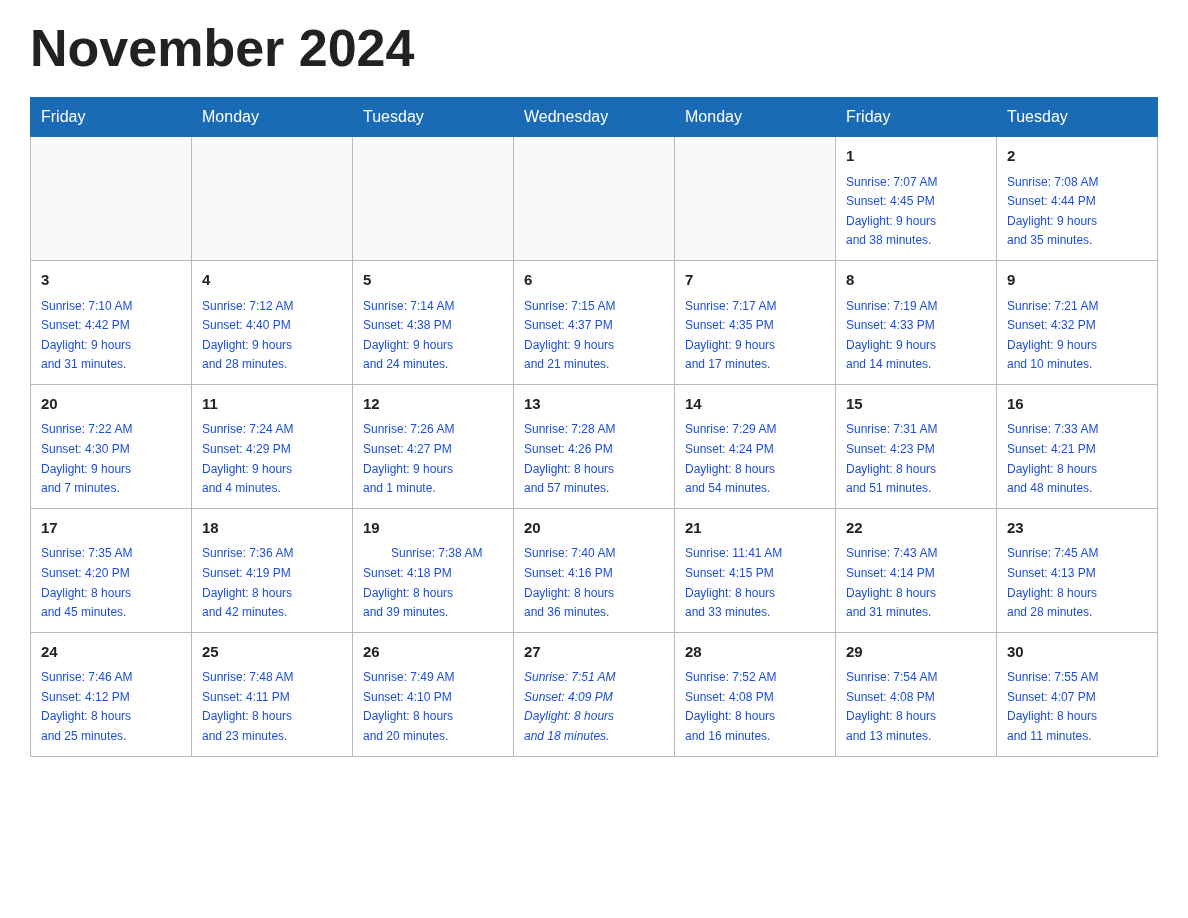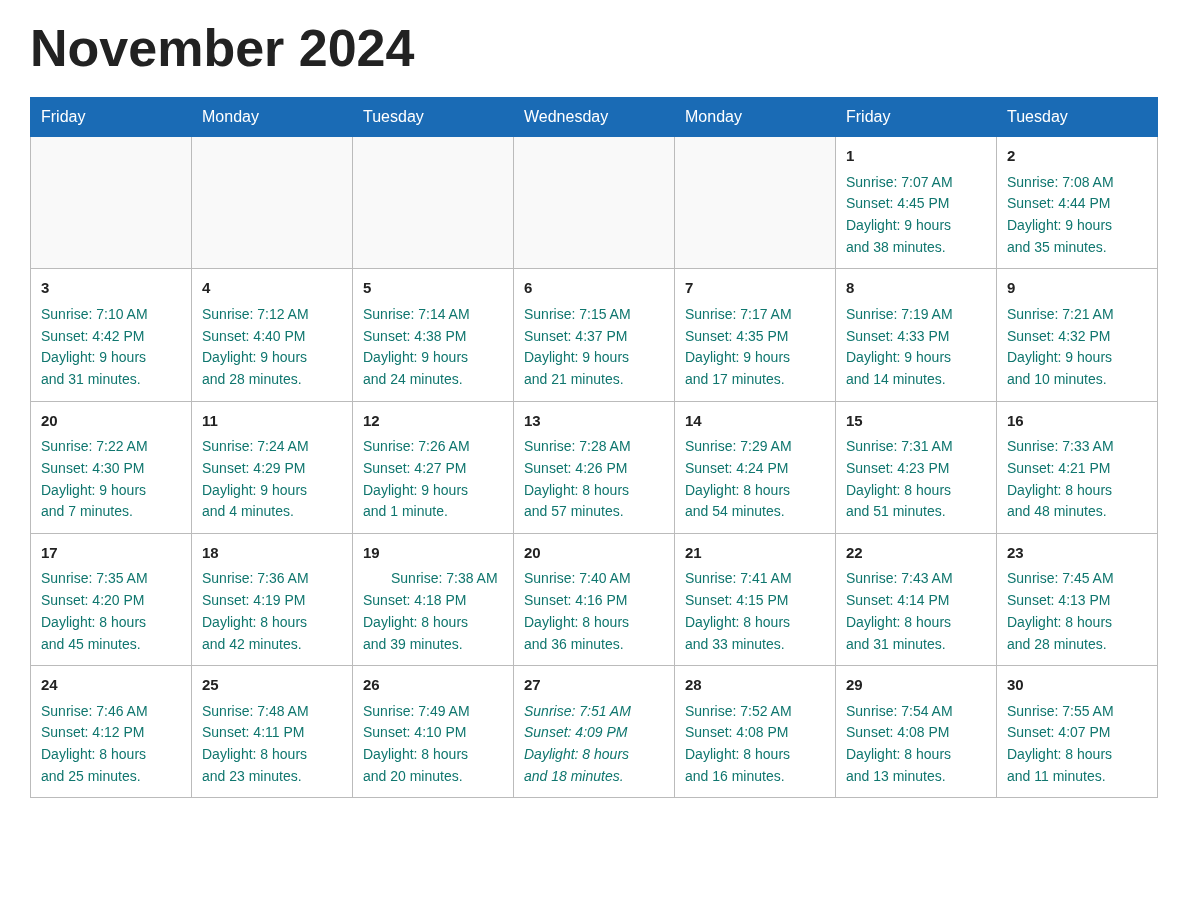--- a/index.html
+++ b/index.html
@@ -82,22 +82,22 @@
       background: #f9f9f9;
     }
     .day-number {
       font-size: 15px;
       font-weight: bold;
       color: #222;
       display: block;
       margin-bottom: 4px;
     }
     .day-info {
-      font-size: 14px;
-      color: #0f766e;
+      font-size: 12px;
+      color: #1d4ed8;
       line-height: 1.55;
     }
     .row-divider td {
       border-top: 2px solid #1a6bb5;
     }
   </style>
 </head>
 <body>
 
 <div class="header-section">
@@ -204,21 +204,21 @@
 Daylight: 8 hours
 and 42 minutes.</span></td>
         <td><span class="day-number">19</span><span class="day-info" style="white-space: pre-line; margin-left: 28px;">Sunrise: 7:38 AM
 Sunset: 4:18 PM
 Daylight: 8 hours
 and 39 minutes.</span></td>
         <td><span class="day-number">20</span><span class="day-info" style="white-space: pre-line;">Sunrise: 7:40 AM
 Sunset: 4:16 PM
 Daylight: 8 hours
 and 36 minutes.</span></td>
-        <td><span class="day-number">21</span><span class="day-info" style="white-space: pre-line;">Sunrise: 7:41 AM
+        <td><span class="day-number">21</span><span class="day-info" style="white-space: pre-line;">Sunrise: 11:41 AM
 Sunset: 4:15 PM
 Daylight: 8 hours
 and 33 minutes.</span></td>
         <td><span class="day-number">22</span><span class="day-info" style="white-space: pre-line;">Sunrise: 7:43 AM
 Sunset: 4:14 PM
 Daylight: 8 hours
 and 31 minutes.</span></td>
         <td><span class="day-number">23</span><span class="day-info" style="white-space: pre-line;">Sunrise: 7:45 AM
 Sunset: 4:13 PM
 Daylight: 8 hours

